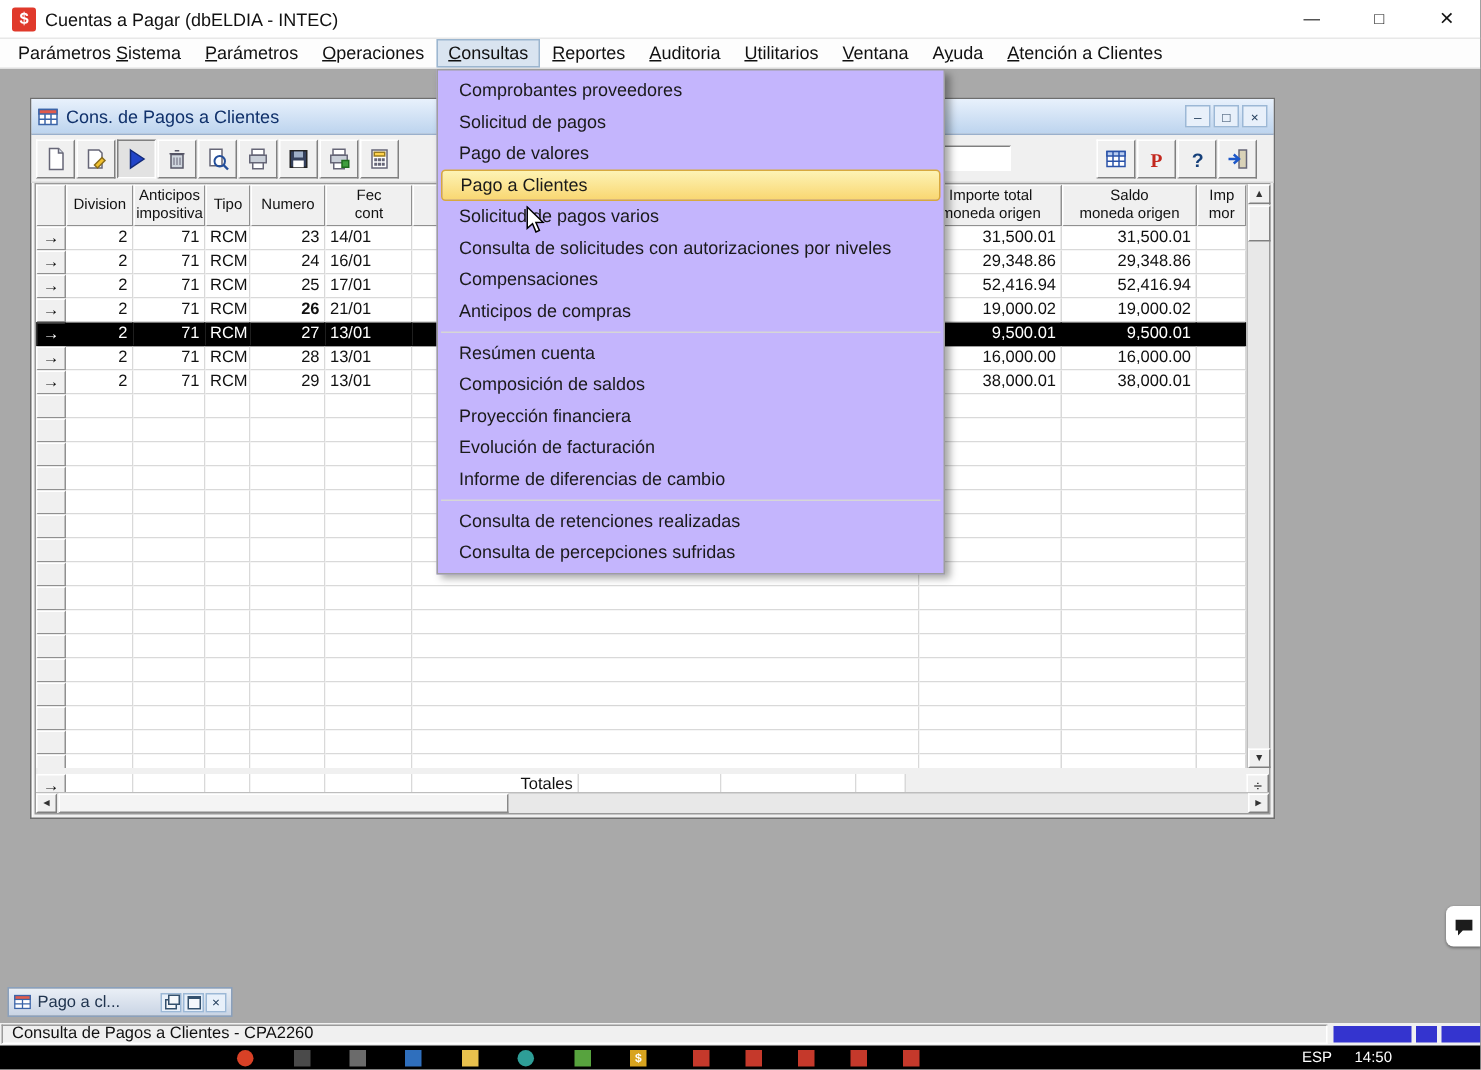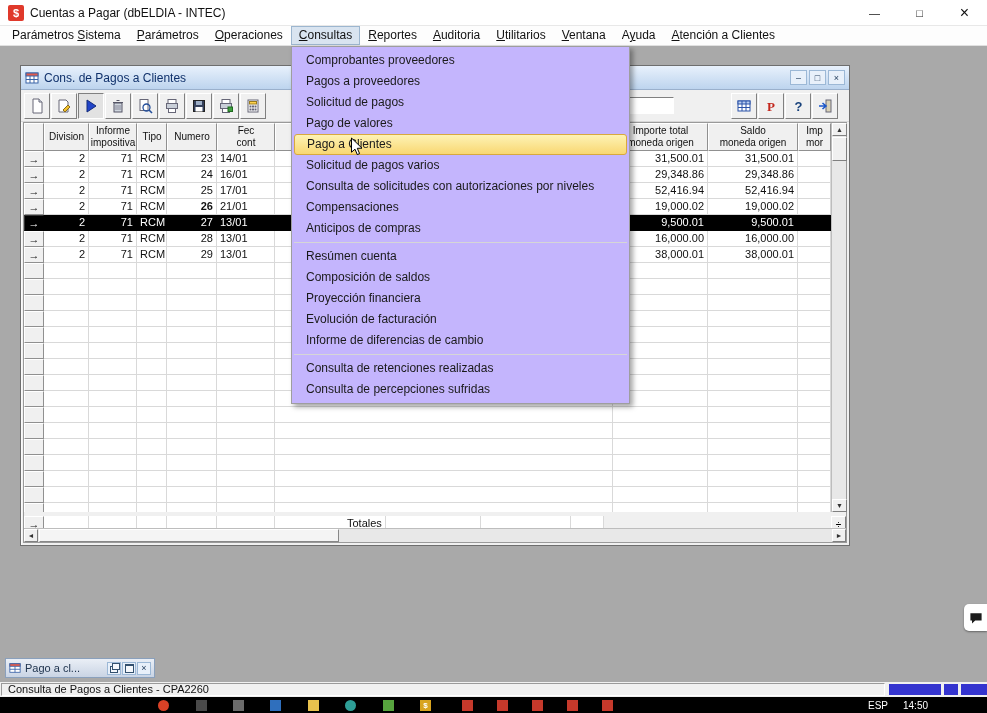--- a/index.html
+++ b/index.html
@@ -276,21 +276,21 @@
       </div>
 
       <div class="grid">
         <div class="ghead" id="ghead">
             <div class="hcell ind"></div>
             <div class="hcell" style="width: 45px;">
               <div>Division</div>
               <div></div>
             </div>
             <div class="hcell" style="width: 48px;">
-              <div>Informe</div>
+              <div>Anticipos</div>
               <div>impositiva</div>
             </div>
             <div class="hcell" style="width: 30px;">
               <div>Tipo</div>
               <div></div>
             </div>
             <div class="hcell" style="width: 50px;">
               <div>Numero</div>
               <div></div>
             </div>
@@ -636,21 +636,20 @@
         </span>
       <span class="mini-btn">
           <span class="shape-max"></span>
         </span>
       <span class="mini-btn">×</span>
     </div>
   </div>
 
   <div class="dropdown" id="dropdown" style="left: 291px;">
       <div class="dd-item">Comprobantes proveedores</div>
-      <div class="dd-item">Pagos a proveedores</div>
       <div class="dd-item">Solicitud de pagos</div>
       <div class="dd-item">Pago de valores</div>
       <div class="dd-item hl">Pago a Clientes</div>
       <div class="dd-item">Solicitud de pagos varios</div>
       <div class="dd-item">Consulta de solicitudes con autorizaciones por niveles</div>
       <div class="dd-item">Compensaciones</div>
       <div class="dd-item">Anticipos de compras</div>
       <div class="dd-sep"></div>
       <div class="dd-item">Resúmen cuenta</div>
       <div class="dd-item">Composición de saldos</div>

